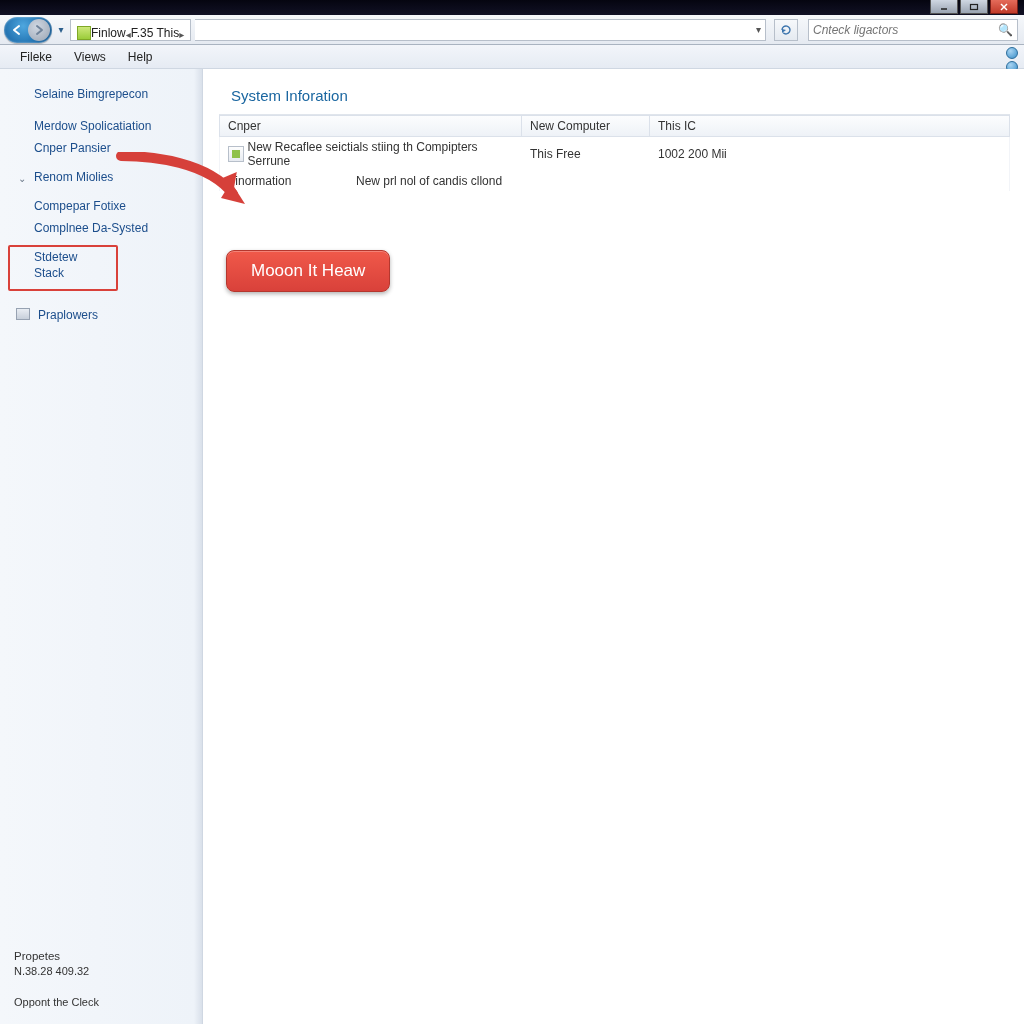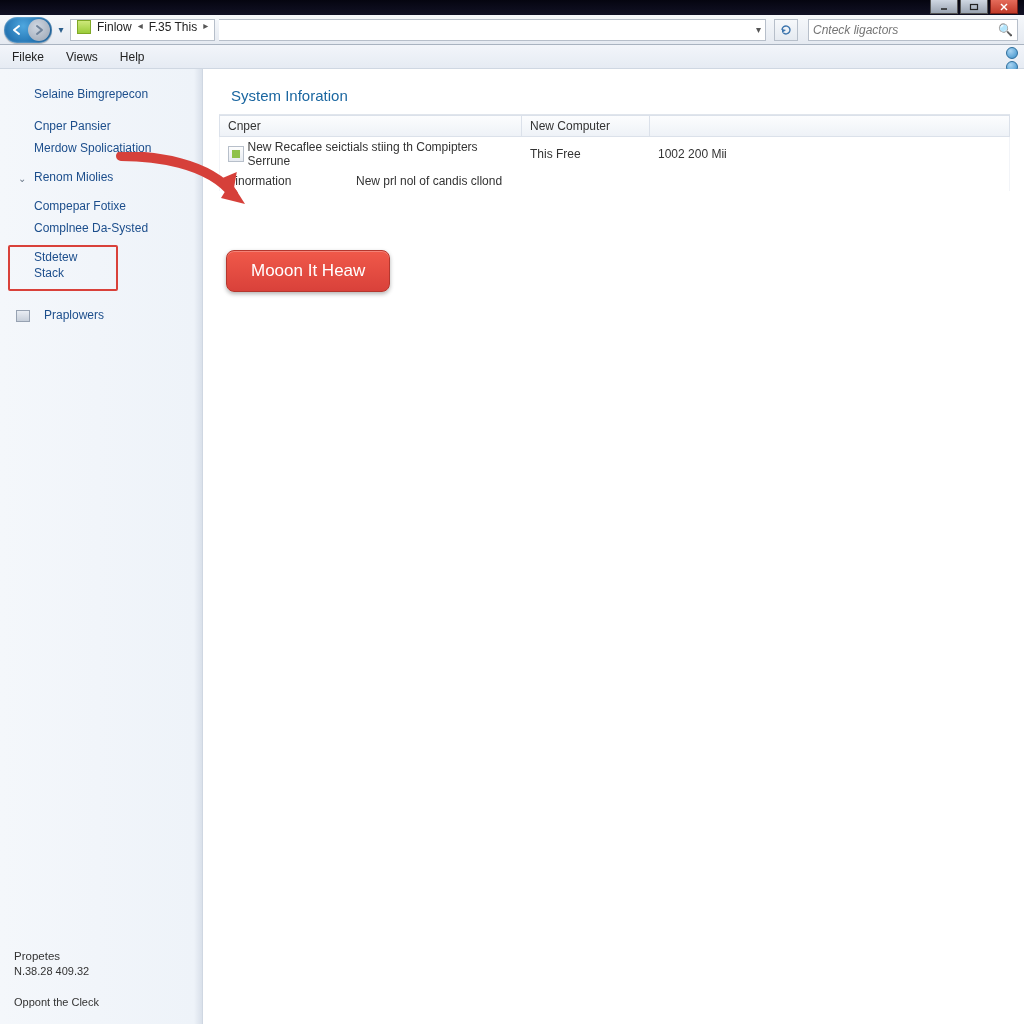--- a/index.html
+++ b/index.html
@@ -53,28 +53,27 @@
     display: flex; align-items: center; justify-content: center;
     color: #fff; font-size: 13px; font-weight: bold;
   }
   .navcircle.fwd { background: radial-gradient(circle at 40% 35%, #cfd7e2, #9aa4b2); color:#4b5866;}
   .navdrop {
     width: 10px; display: flex; align-items: center; justify-content: center; color:#2c5f8d; font-size:10px;
   }
 
   .crumb {
     flex: 0 0 auto;
-    display: flex; align-items: flex-start;
+    display: flex; align-items: flex-end;
     height: 22px;
     border: 1px solid #b7bfca;
     background: #fff;
     padding: 0 6px;
     font-size: 12px;
     color: #222;
-    gap: 6px;
   }
   .crumb .ico {
     width: 14px; height: 14px;
     background: linear-gradient(to bottom, #cde87a, #9bcc3a);
     border: 1px solid #7fa826;
   }
   .crumb .sep { color:#555; font-size:10px;}
   .crumb-spacer {
     flex: 1;
     height: 22px;
@@ -102,21 +101,21 @@
     flex:1; border:none; outline:none; font-size:12px; color:#777; font-style:italic; background:transparent;
   }
   .searchbox .mag { font-size:12px; color:#3b74ad;}
 
   
   .menubar {
     position:absolute; top:45px; left:0; right:0; height:24px;
     background: linear-gradient(to bottom, #f2f5fa, #e6ebf3);
     border-bottom: 1px solid #cfd7e2;
     display:flex; align-items:center;
-    padding-left:12px;
+    padding-left:20px;
     gap:22px;
     font-size:12px; color:#222;
   }
   .menubar .help-orbs {
     position:absolute; right:6px; top:2px; display:flex; flex-direction:column; gap:2px;
   }
   .orb { width:12px; height:12px; border-radius:50%; background:radial-gradient(circle at 35% 30%, #a8d4f2, #3b8fc9); border:1px solid #2b6d9c;}
 
   
   .content {
@@ -147,21 +146,21 @@
   }
 
   .side-link.highlight {
     border: 2px solid #d9413a;
     border-radius: 2px;
     margin: 2px 84px 2px 8px;
     padding: 2px 6px 8px 24px;
     color:#1c4e8c;
   }
 
-  .side-icon-row { display:flex; align-items:flex-end; gap:14px; padding:3px 11px 3px 16px; color:#1c4e8c;}
+  .side-icon-row { display:flex; align-items:flex-start; gap:8px; padding:3px 11px 3px 16px; color:#1c4e8c;}
   .side-icon-row .sq { width:14px; height:12px; background:linear-gradient(to bottom,#e9edf3,#c7cfda); border:1px solid #97a2b2;}
 
   .sidebar-footer {
     position:absolute; left:14px; bottom:14px;
     font-size:11px; color:#333; line-height:15px;
   }
   .sidebar-footer .title { font-size:11.5px;}
 
   
   .main { flex:1; background:#fff; position:relative; }
@@ -275,22 +274,22 @@
       <div class="orb"></div>
       <div class="orb"></div>
     </div>
   </div>
 
   <div class="content">
 
     <div class="sidebar">
       <span class="side-link">Selaine Bimgrepecon</span>
       <div style="height:10px"></div>
+      <span class="side-link">Merdow Spolicatiation</span>
       <span class="side-link">Cnper Pansier</span>
-      <span class="side-link">Merdow Spolicatiation</span>
       <div style="height:8px"></div>
       <div class="side-group-header">
         <span class="caret">⌄</span>
         <span>Renom Miolies</span>
       </div>
       <div style="height:8px"></div>
       <span class="side-link">Compepar Fotixe</span>
       <span class="side-link">Complnee Da-Systed</span>
       <div style="height:4px"></div>
       <div class="side-link highlight">Stdetew Stack</div>
@@ -309,20 +308,21 @@
       </div>
     </div>
 
     <div class="main">
       <div class="section-title">System Inforation</div>
 
       <div class="table">
         <div class="thead">
           <div class="th col1">Cnper</div>
           <div class="th col2">New Computer</div>
+          <div class="th col3" style="border-right:none">This IC</div>
         </div>
 
         <div class="trow">
           <div class="td col1">
             <span class="file-ico green"></span>
             <span>New Recaflee seictials stiing th Compipters Serrune</span>
           </div>
           <div class="td col2">This Free</div>
           <div class="td col3">1002 200 Mii</div>
         </div>

